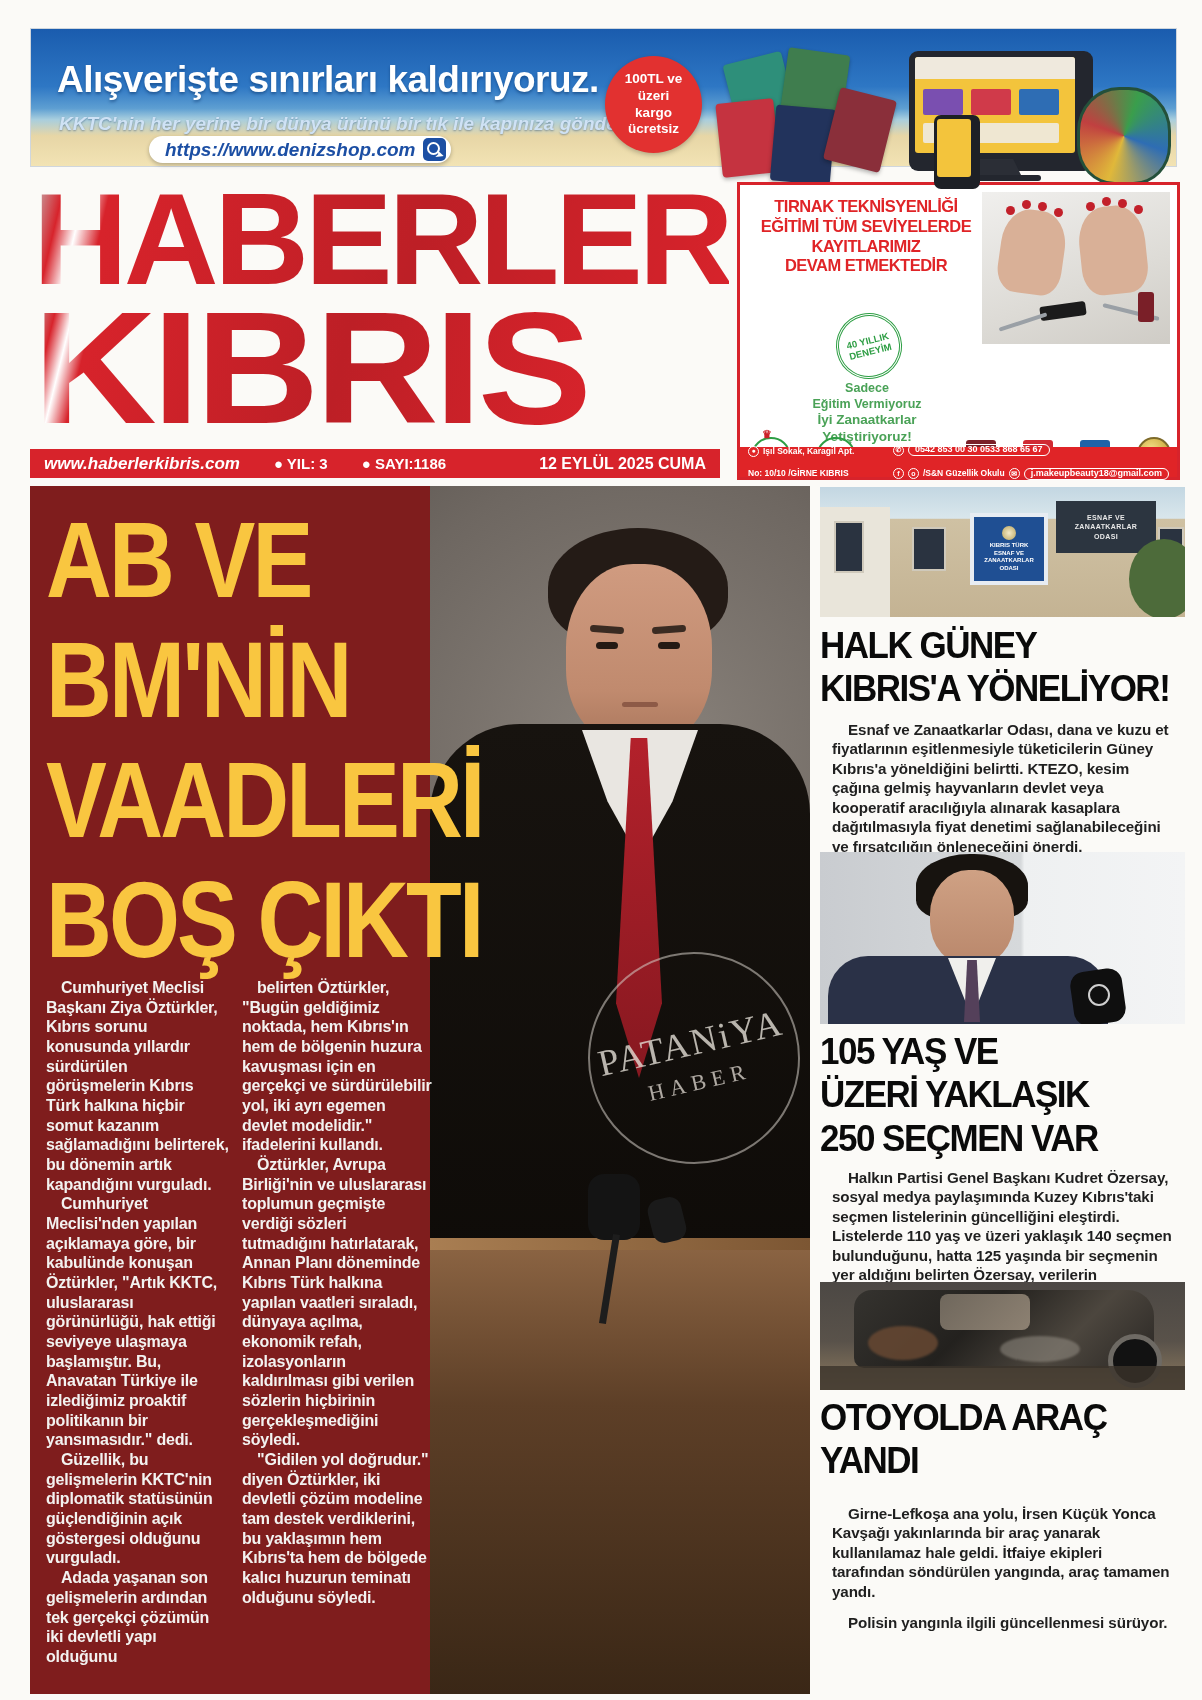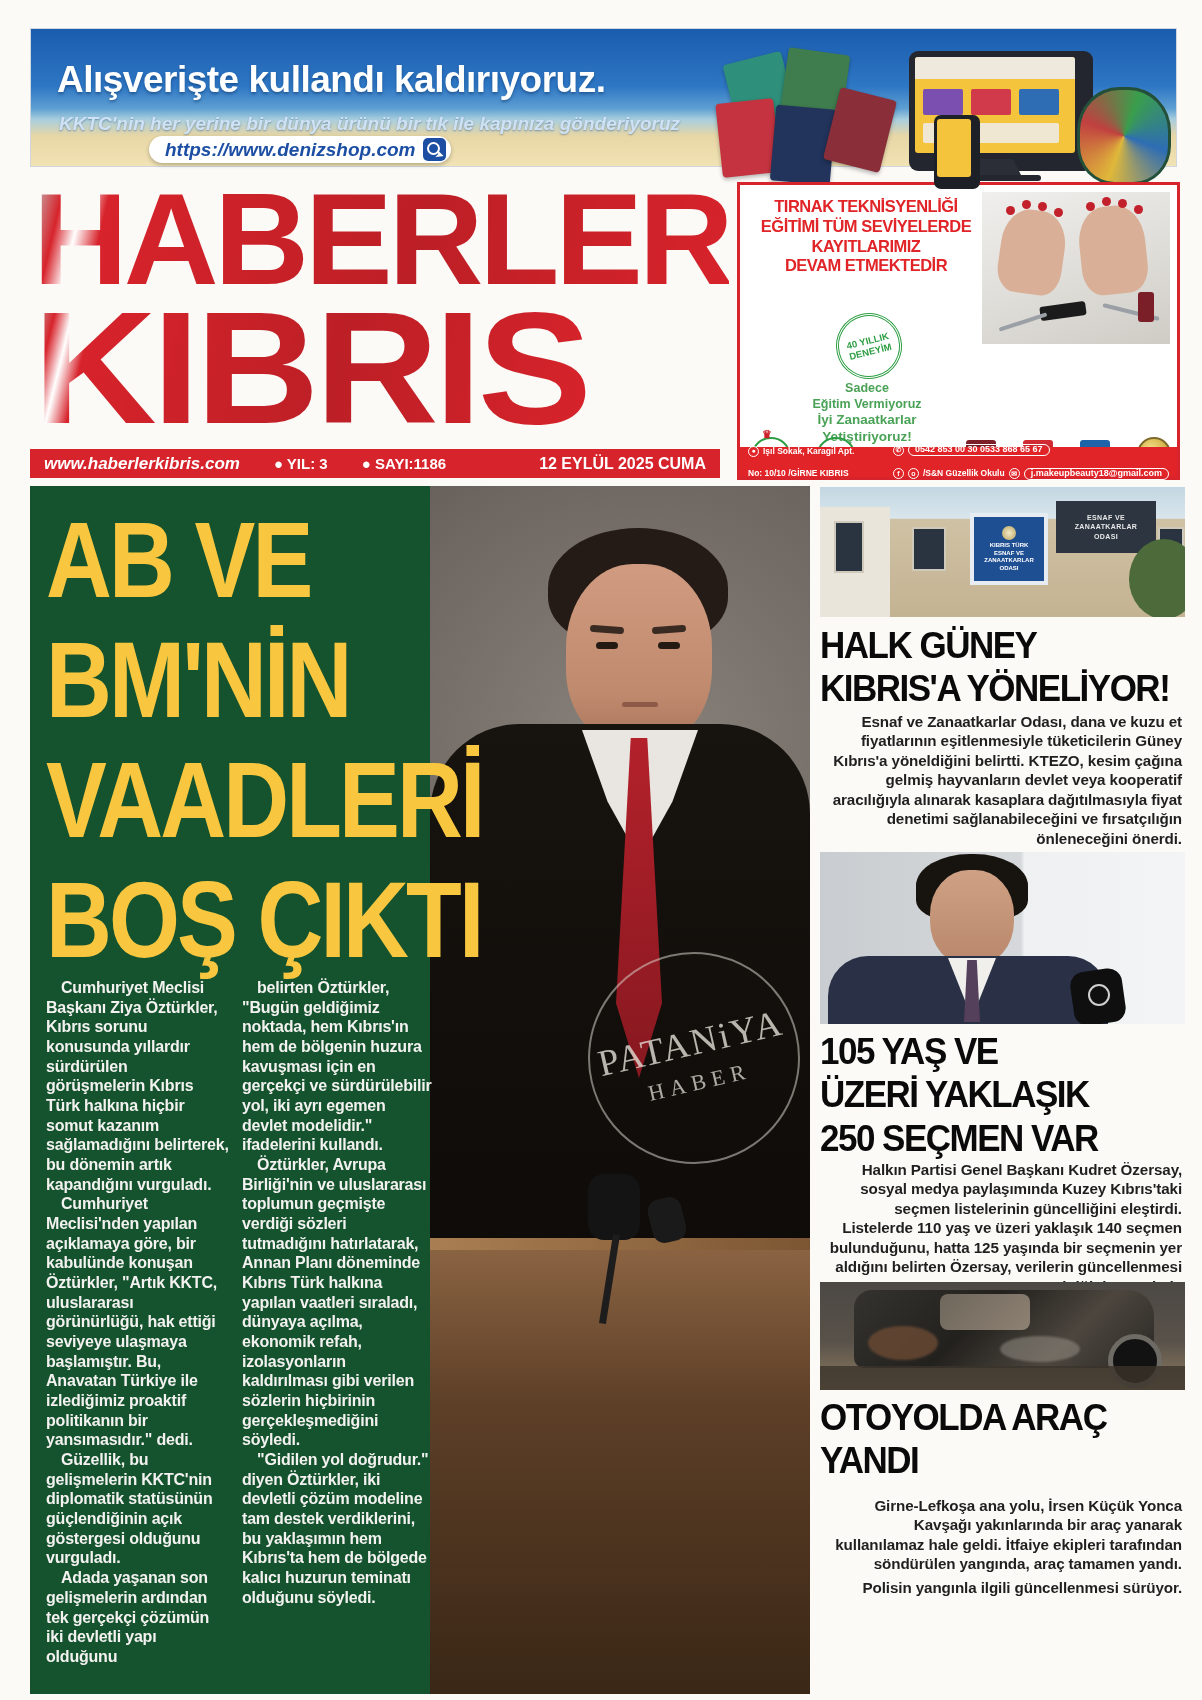--- a/index.html
+++ b/index.html
@@ -61,21 +61,21 @@
   .lg-itec .fl{color:#37a8a0;font-size:17px;margin-right:3px;}
   .lg-badge{width:30px;height:28px;border-radius:3px;color:#fff;font-size:8px;text-align:center;line-height:1.1;display:flex;align-items:center;justify-content:center;}
   .lg-gold{width:30px;height:30px;border-radius:50%;background:radial-gradient(circle at 40% 35%,#f4e08a,#caa83a 70%,#8a6f22);border:2px solid #7d6a2a;}
   .bad-strip{left:0;bottom:0;width:437px;height:30px;background:#e02427;color:#fff;display:flex;align-items:center;justify-content:space-between;padding:2px 8px;box-sizing:border-box;}
   .bad-col{display:flex;flex-direction:column;gap:12px;}
   .bad-line{display:flex;align-items:center;gap:4px;font-size:8.5px;font-weight:600;line-height:1.1;}
   .pill{border:1px solid #fff;border-radius:8px;padding:0 6px;font-size:9px;font-weight:700;}
   .mini-icon{width:9px;height:9px;border:1px solid #fff;border-radius:50%;display:inline-flex;align-items:center;justify-content:center;font-size:7px;}
 
   
-  .lead{left:30px;top:486px;width:780px;height:1208px;background:#14532d;overflow:hidden;}
+  .lead{left:30px;top:486px;width:780px;height:1208px;background:#7f1d1d;overflow:hidden;}
   .lead-photo{left:400px;top:0;width:380px;height:1208px;
     background:radial-gradient(circle at 55% 22%,#8a837c 0%,#6e6761 30%,#4a443f 60%,#2b2723 100%);}
   .hair{left:118px;top:42px;width:180px;height:120px;background:#241b16;border-radius:50% 50% 42% 42%;}
   .face{left:136px;top:78px;width:146px;height:182px;background:linear-gradient(180deg,#d09b80 0%,#c08a6e 70%,#a9765c 100%);border-radius:46% 46% 42% 42%;}
   .brow{position:absolute;width:34px;height:7px;background:#3a2b22;border-radius:4px;}
   .eye{position:absolute;width:22px;height:7px;background:#241a14;border-radius:4px;}
   .mouth{position:absolute;left:56px;top:138px;width:36px;height:5px;background:#8d5a47;border-radius:3px;}
   .suit{left:0px;top:238px;width:380px;height:560px;background:linear-gradient(180deg,#17130f,#0e0b08);border-radius:90px 90px 0 0;}
   .shirt{left:152px;top:244px;width:116px;height:130px;background:#e9e6e1;clip-path:polygon(0 0,100% 0,78% 55%,50% 100%,22% 55%);}
   .tie{left:186px;top:252px;width:46px;height:340px;background:linear-gradient(180deg,#b3212b,#871820);clip-path:polygon(32% 0,68% 0,100% 78%,50% 100%,0 78%);}
@@ -88,21 +88,21 @@
   .lead-col{top:492px;width:184px;color:#f3f2f0;font-size:16px;font-weight:600;line-height:1.23;letter-spacing:-0.2px;z-index:6;}
   .lead-col p{margin:0;text-indent:15px;}
   .wm{left:558px;top:466px;width:208px;height:208px;border:2px solid rgba(214,208,200,.55);border-radius:50%;z-index:7;transform:rotate(-13deg);display:flex;flex-direction:column;align-items:center;justify-content:center;gap:6px;}
   .wm .w1{font-family:"Liberation Serif",serif;font-size:37px;letter-spacing:2px;color:rgba(228,222,214,.8);}
   .wm .w2{font-family:"Liberation Serif",serif;font-size:22px;letter-spacing:6px;color:rgba(228,222,214,.75);}
 
   
   .rail-photo{left:820px;width:365px;overflow:hidden;}
   .art-h{left:820px;width:380px;font-weight:900;color:#0a0a0a;letter-spacing:-1.5px;font-size:35px;line-height:1.17;transform:scaleY(1.06);transform-origin:left top;}
   .art-b{left:820px;width:366px;font-size:15.2px;font-weight:600;color:#1f1f1f;line-height:1.28;letter-spacing:-0.1px;text-align:left;}
-  .art-b p{margin:4px;text-indent:16px;text-align:right;}
+  .art-b p{margin:12px;text-indent:16px;}
 
   
   .ph1{top:487px;height:130px;background:linear-gradient(180deg,#c3d7e2 0%,#d9e6ec 24%,#cfc1a3 25%,#c4b393 100%);}
   .ph1 .bldg-l{position:absolute;left:0;top:20px;width:70px;height:110px;background:#e9e5da;}
   .ph1 .win{position:absolute;background:#2a3340;border:2px solid #cfc9bb;}
   .ph1 .sign-blue{position:absolute;left:150px;top:26px;width:70px;height:64px;background:#1f4f93;border:4px solid #e7ecf2;display:flex;flex-direction:column;align-items:center;justify-content:center;color:#fff;text-align:center;line-height:1.25;}
   .ph1 .sign-blue .emb{width:14px;height:14px;border-radius:50%;background:radial-gradient(circle,#f3e9c8,#b8a35a);margin-bottom:2px;}
   .ph1 .sign-blue span{font-size:6px;font-weight:700;}
   .ph1 .sign-dark{position:absolute;left:236px;top:14px;width:100px;height:52px;background:#2c3540;display:flex;flex-direction:column;align-items:center;justify-content:center;color:#e8e8e8;line-height:1.35;}
   .ph1 .sign-dark span{font-size:7px;font-weight:700;letter-spacing:.4px;}
@@ -127,28 +127,34 @@
   .ph3 .rust{position:absolute;left:48px;top:44px;width:70px;height:34px;background:#6b4a33;border-radius:50%;filter:blur(1px);opacity:.8;}
   .ph3 .ash{position:absolute;left:180px;top:54px;width:80px;height:26px;background:#9a948a;border-radius:50%;opacity:.5;filter:blur(1px);}
   .ph3 .debris{position:absolute;left:0px;top:84px;width:365px;height:24px;background:#3b332a;opacity:.8;}
 </style>
 </head>
 <body>
 
 <div class="page">
 
   <div class="abs topad">
-    <div class="abs topad-head">Alışverişte kullandı kaldırıyoruz.</div>
+    <div class="abs topad-head">Alışverişte sınırları kaldırıyoruz.</div>
     <div class="abs topad-sub">KKTC'nin her yerine bir dünya ürünü  bir tık ile kapınıza gönderiyoruz</div>
     <div class="abs url-pill">
       <span class="txt">https://www.denizshop.com</span>
       <span class="url-icon">
           <span class="lens"></span>
           <span class="cursor">➤</span>
         </span>
+    </div>
+    <div class="abs badge">
+      <span>100TL ve</span>
+      <span>üzeri</span>
+      <span>kargo</span>
+      <span>ücretsiz</span>
     </div>
     <div class="abs prod" style="left:700px;top:28px;width:60px;height:78px;background:#2e8f7a;transform:rotate(-14deg);"></div>
     <div class="abs prod" style="left:752px;top:22px;width:62px;height:82px;background:#3f7d4e;transform:rotate(8deg);"></div>
     <div class="abs prod" style="left:688px;top:72px;width:58px;height:74px;background:#c53340;transform:rotate(-6deg);"></div>
     <div class="abs prod" style="left:742px;top:78px;width:60px;height:76px;background:#22335c;transform:rotate(5deg);"></div>
     <div class="abs prod" style="left:800px;top:64px;width:58px;height:74px;background:#8a2f3a;transform:rotate(14deg);"></div>
     <div class="abs monitor">
       <div class="screen">
         <div class="band"></div>
         <div class="tile" style="left:8px;top:32px;width:40px;height:26px;background:#7a4fb0;"></div>

